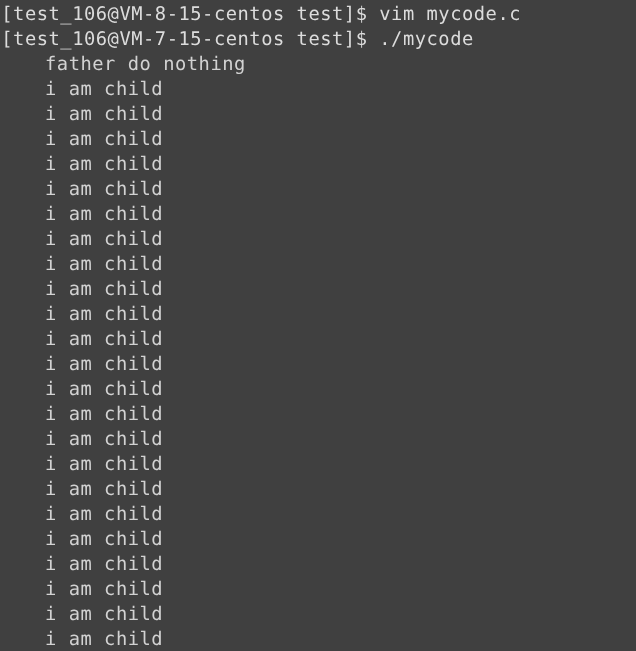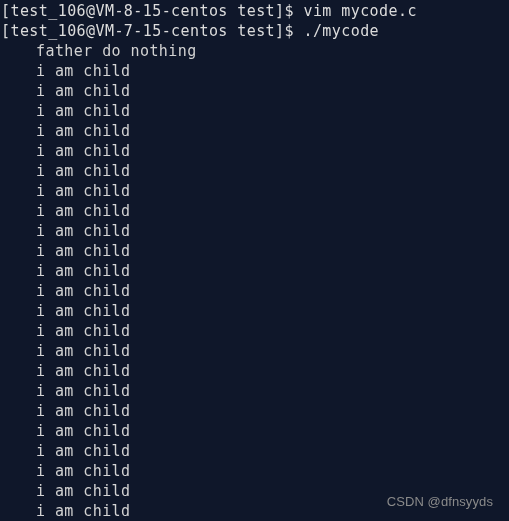--- a/index.html
+++ b/index.html
@@ -4,21 +4,21 @@
 <style>
   html, body {
     margin: 0;
     padding: 0;
     background: #000000;
   }
   #terminal {
     position: relative;
     width: 509px;
     height: 521px;
-    background: #0f172a;
+    background: #404040;
     overflow: hidden;
     font-family: "DejaVu Sans Mono", "Liberation Mono", monospace;
     font-size: 15px;
     line-height: 20px;
     letter-spacing: 0.42px;
     color: #d6d6d6;
   }
   #screen {
     position: absolute;
     left: 0px;
@@ -72,14 +72,13 @@
       <div class="line out">i am child</div>
       <div class="line out">i am child</div>
       <div class="line out">i am child</div>
       <div class="line out">i am child</div>
       <div class="line out">i am child</div>
       <div class="line out">i am child</div>
       <div class="line out">i am child</div>
       <div class="line out">i am child</div>
       <div class="line out">i am child</div>
     </div>
-  <div id="watermark">CSDN @dfnsyyds</div>
 </div>
 
 </body></html>

